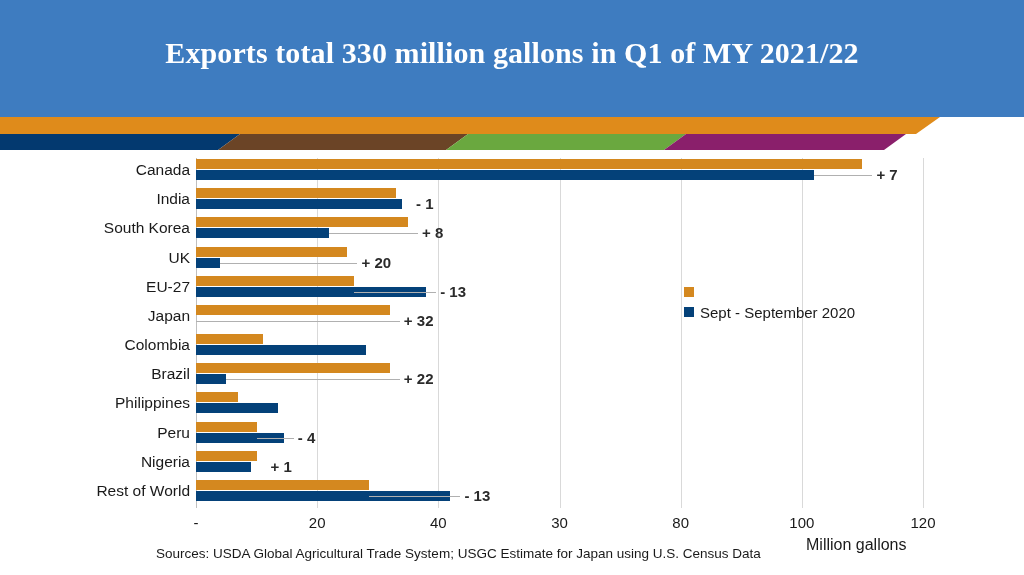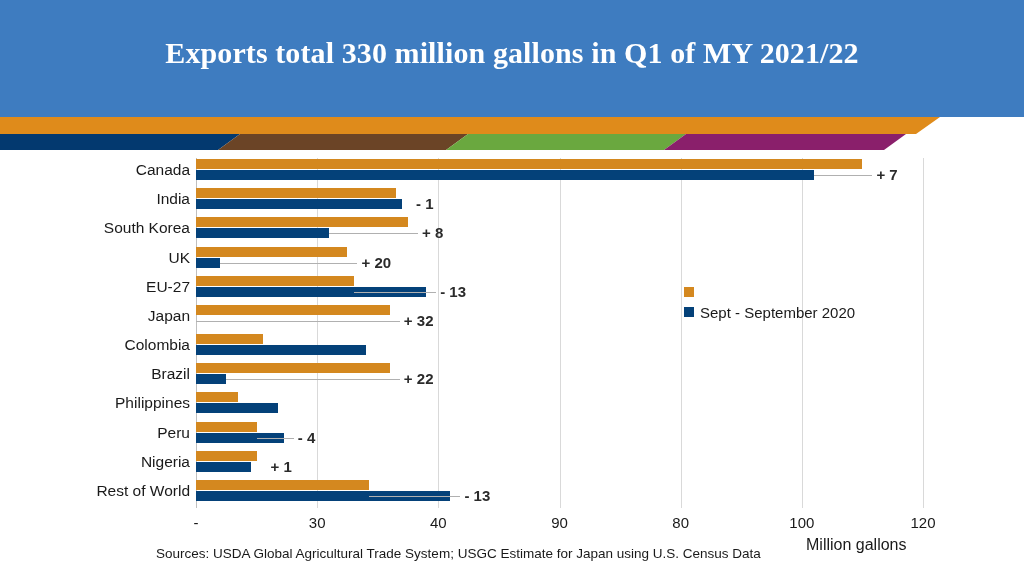--- a/index.html
+++ b/index.html
@@ -255,23 +255,23 @@
         <div class="leader" style="left: 60.5833px; width: 37.2625px; top: 279.5px;"></div>
         <div class="delta-label" style="left: 101.846px; top: 272.5px;">- 4</div>
         <div class="delta-label" style="left: 74.5833px; top: 301.667px;">+ 1</div>
         <div class="leader" style="left: 172.662px; width: 91.7875px; top: 337.833px;"></div>
         <div class="delta-label" style="left: 268.45px; top: 330.833px;">- 13</div>
       </div>
   </div>
 
   <div id="xaxis">
       <div class="xtick" style="left: 188px;">-</div>
-      <div class="xtick" style="left: 309.167px;">30</div>
+      <div class="xtick" style="left: 309.167px;">20</div>
       <div class="xtick" style="left: 430.333px;">40</div>
-      <div class="xtick" style="left: 551.5px;">90</div>
+      <div class="xtick" style="left: 551.5px;">30</div>
       <div class="xtick" style="left: 672.667px;">80</div>
       <div class="xtick" style="left: 793.833px;">100</div>
       <div class="xtick" style="left: 915px;">120</div>
     </div>
 
   <div id="axis-title">Million gallons</div>
   <div id="footnote">Sources: USDA Global Agricultural Trade System; USGC Estimate for Japan using U.S. Census Data</div>
 
   <div id="legend">
       <div class="legend-item">

